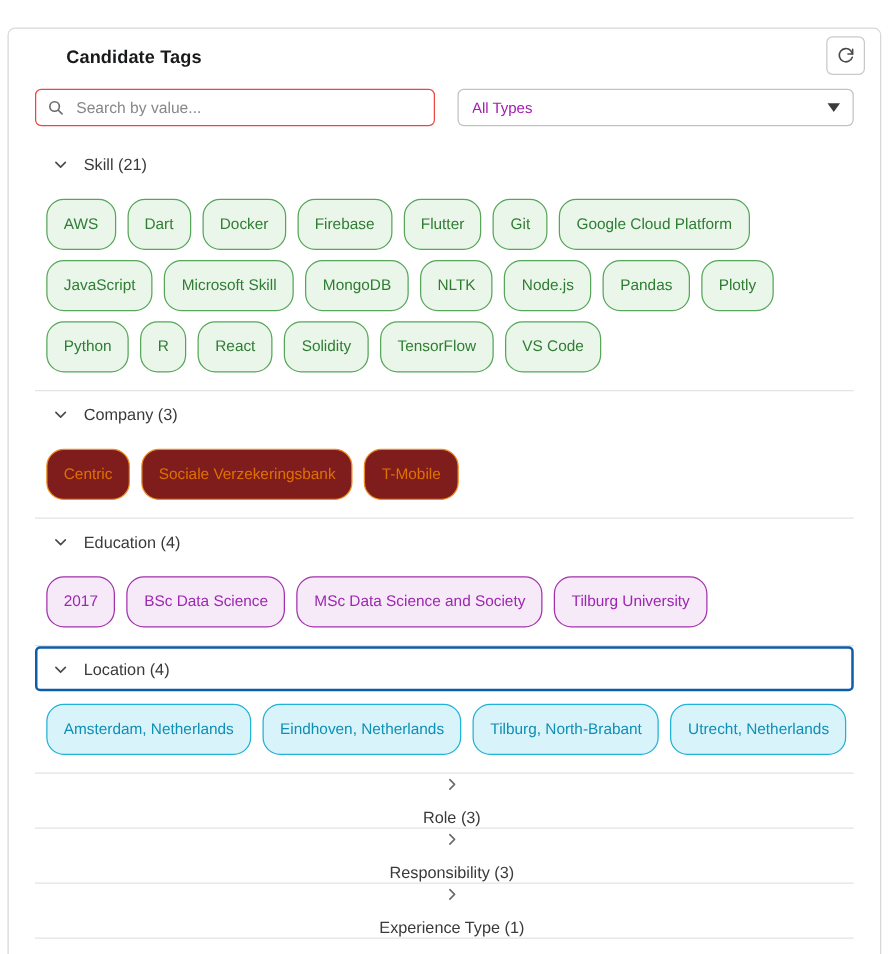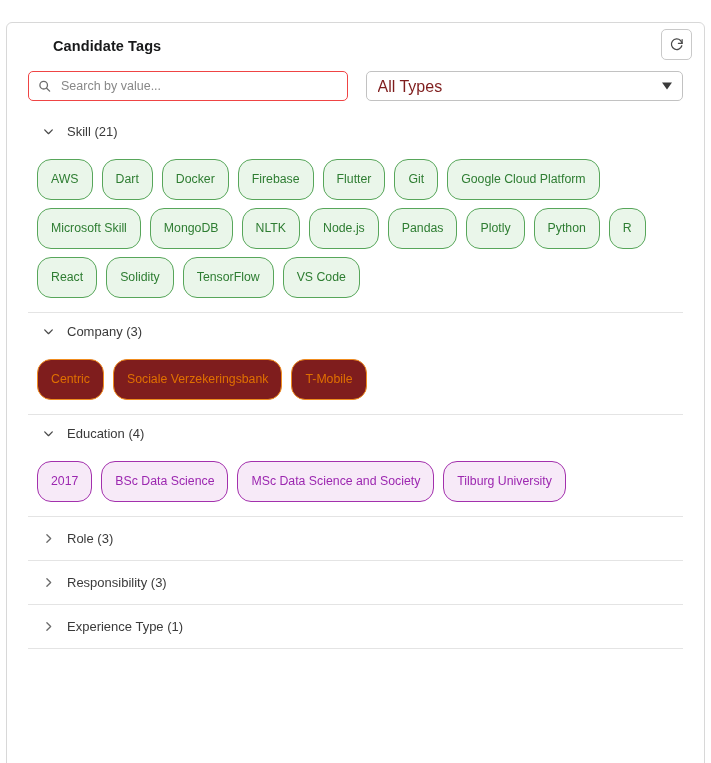--- a/index.html
+++ b/index.html
@@ -86,23 +86,23 @@
   .select-wrap {
     position: relative;
     width: 318px; height: 30px;
   }
   .type-select {
     width: 100%; height: 100%;
     border: 1px solid #c2c2c2;
     border-radius: 5px;
     background: #fff;
     padding: 0 12px 0 11px;
-    font-size: 16px;
+    font-size: 12px;
     font-family: "Liberation Sans", sans-serif;
-    color: #7f1d1d;
+    color: #a21caf;
     appearance: none;
     -webkit-appearance: none;
     outline: none;
     cursor: pointer;
   }
   .caret {
     position: absolute;
     right: 11px; top: 50%;
     transform: translateY(-50%);
     width: 0; height: 0;
@@ -155,21 +155,21 @@
     border: 1px solid;
     white-space: nowrap;
     cursor: pointer;
   }
 
   .t-skill     { background:#eaf6ea; border-color:#57a65a; color:#2e7d32; }
   .t-company   { background:#7f1d1d; border-color:#f08c1e; color:#e07000; }
   .t-education { background:#f7eaf8; border-color:#a331ad; color:#9c27b0; }
   .t-location  { background:#d9f3fa; border-color:#21b3d6; color:#0e8fb5; }
 
-  .group.collapsed .group-header { height: 43px; }
+  .group.collapsed .group-header { height: 43px; flex-direction: column; }
 </style>
 </head>
 <body>
 
 <div class="card">
 
   <div class="card-header">
     <div class="card-title">Candidate Tags</div>
     <button class="refresh-btn" title="Refresh">
       <svg width="15" height="15" viewBox="0 0 24 24" fill="none" stroke="#4a4a4a" stroke-width="2" stroke-linecap="round" stroke-linejoin="round">
@@ -205,20 +205,21 @@
           <span class="group-label">Skill (21)</span>
         </div>
         <div class="tag-row">
           <span class="tag t-skill">AWS</span>
           <span class="tag t-skill">Dart</span>
           <span class="tag t-skill">Docker</span>
           <span class="tag t-skill">Firebase</span>
           <span class="tag t-skill">Flutter</span>
           <span class="tag t-skill">Git</span>
           <span class="tag t-skill">Google Cloud Platform</span>
+          <span class="tag t-skill">JavaScript</span>
           <span class="tag t-skill">Microsoft Skill</span>
           <span class="tag t-skill">MongoDB</span>
           <span class="tag t-skill">NLTK</span>
           <span class="tag t-skill">Node.js</span>
           <span class="tag t-skill">Pandas</span>
           <span class="tag t-skill">Plotly</span>
           <span class="tag t-skill">Python</span>
           <span class="tag t-skill">R</span>
           <span class="tag t-skill">React</span>
           <span class="tag t-skill">Solidity</span>
@@ -246,20 +247,34 @@
           </svg>
           <span class="group-label">Education (4)</span>
         </div>
         <div class="tag-row">
           <span class="tag t-education">2017</span>
           <span class="tag t-education">BSc Data Science</span>
           <span class="tag t-education">MSc Data Science and Society</span>
           <span class="tag t-education">Tilburg University</span>
         </div>
       </div>
+      <div class="group">
+        <div class="group-header focused">
+          <svg class="chev" viewBox="0 0 24 24" fill="none" stroke="#4a4a4a" stroke-width="2.4" stroke-linecap="round" stroke-linejoin="round">
+            <polyline points="5 9 12 16 19 9"></polyline>
+          </svg>
+          <span class="group-label">Location (4)</span>
+        </div>
+        <div class="tag-row">
+          <span class="tag t-location">Amsterdam, Netherlands</span>
+          <span class="tag t-location">Eindhoven, Netherlands</span>
+          <span class="tag t-location">Tilburg, North-Brabant</span>
+          <span class="tag t-location">Utrecht, Netherlands</span>
+        </div>
+      </div>
       <div class="group collapsed">
         <div class="group-header">
           <svg class="chev" viewBox="0 0 24 24" fill="none" stroke="#6a6a6a" stroke-width="2.4" stroke-linecap="round" stroke-linejoin="round">
             <polyline points="9 5 16 12 9 19"></polyline>
           </svg>
           <span class="group-label">Role (3)</span>
         </div>
       </div>
       <div class="group collapsed">
         <div class="group-header">

